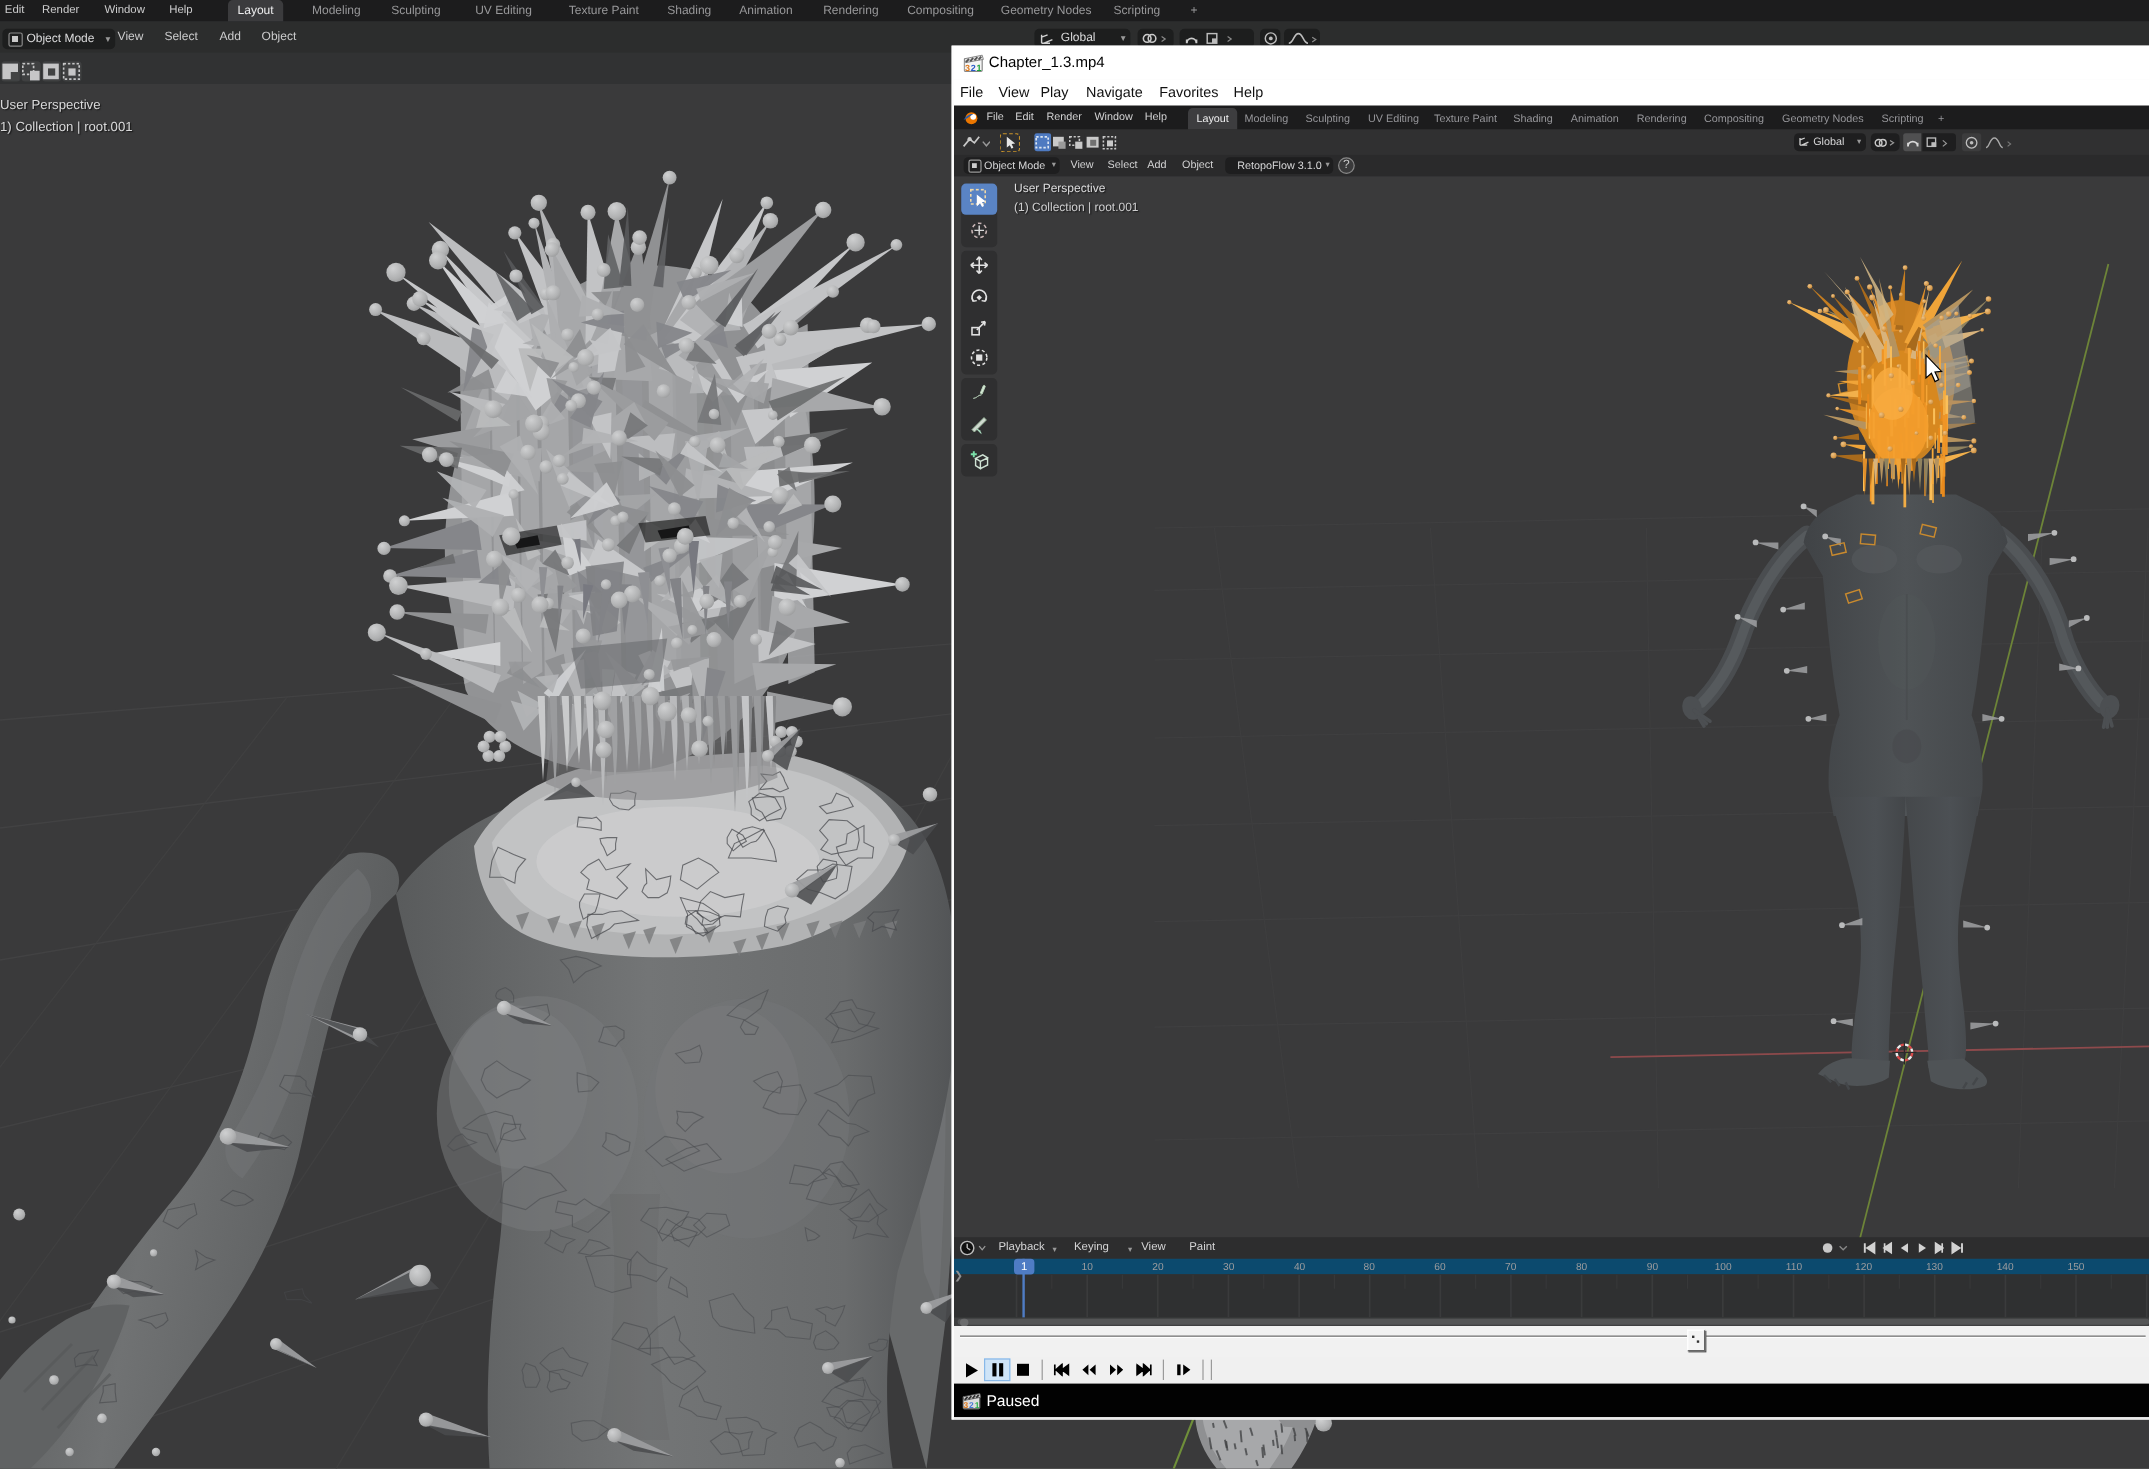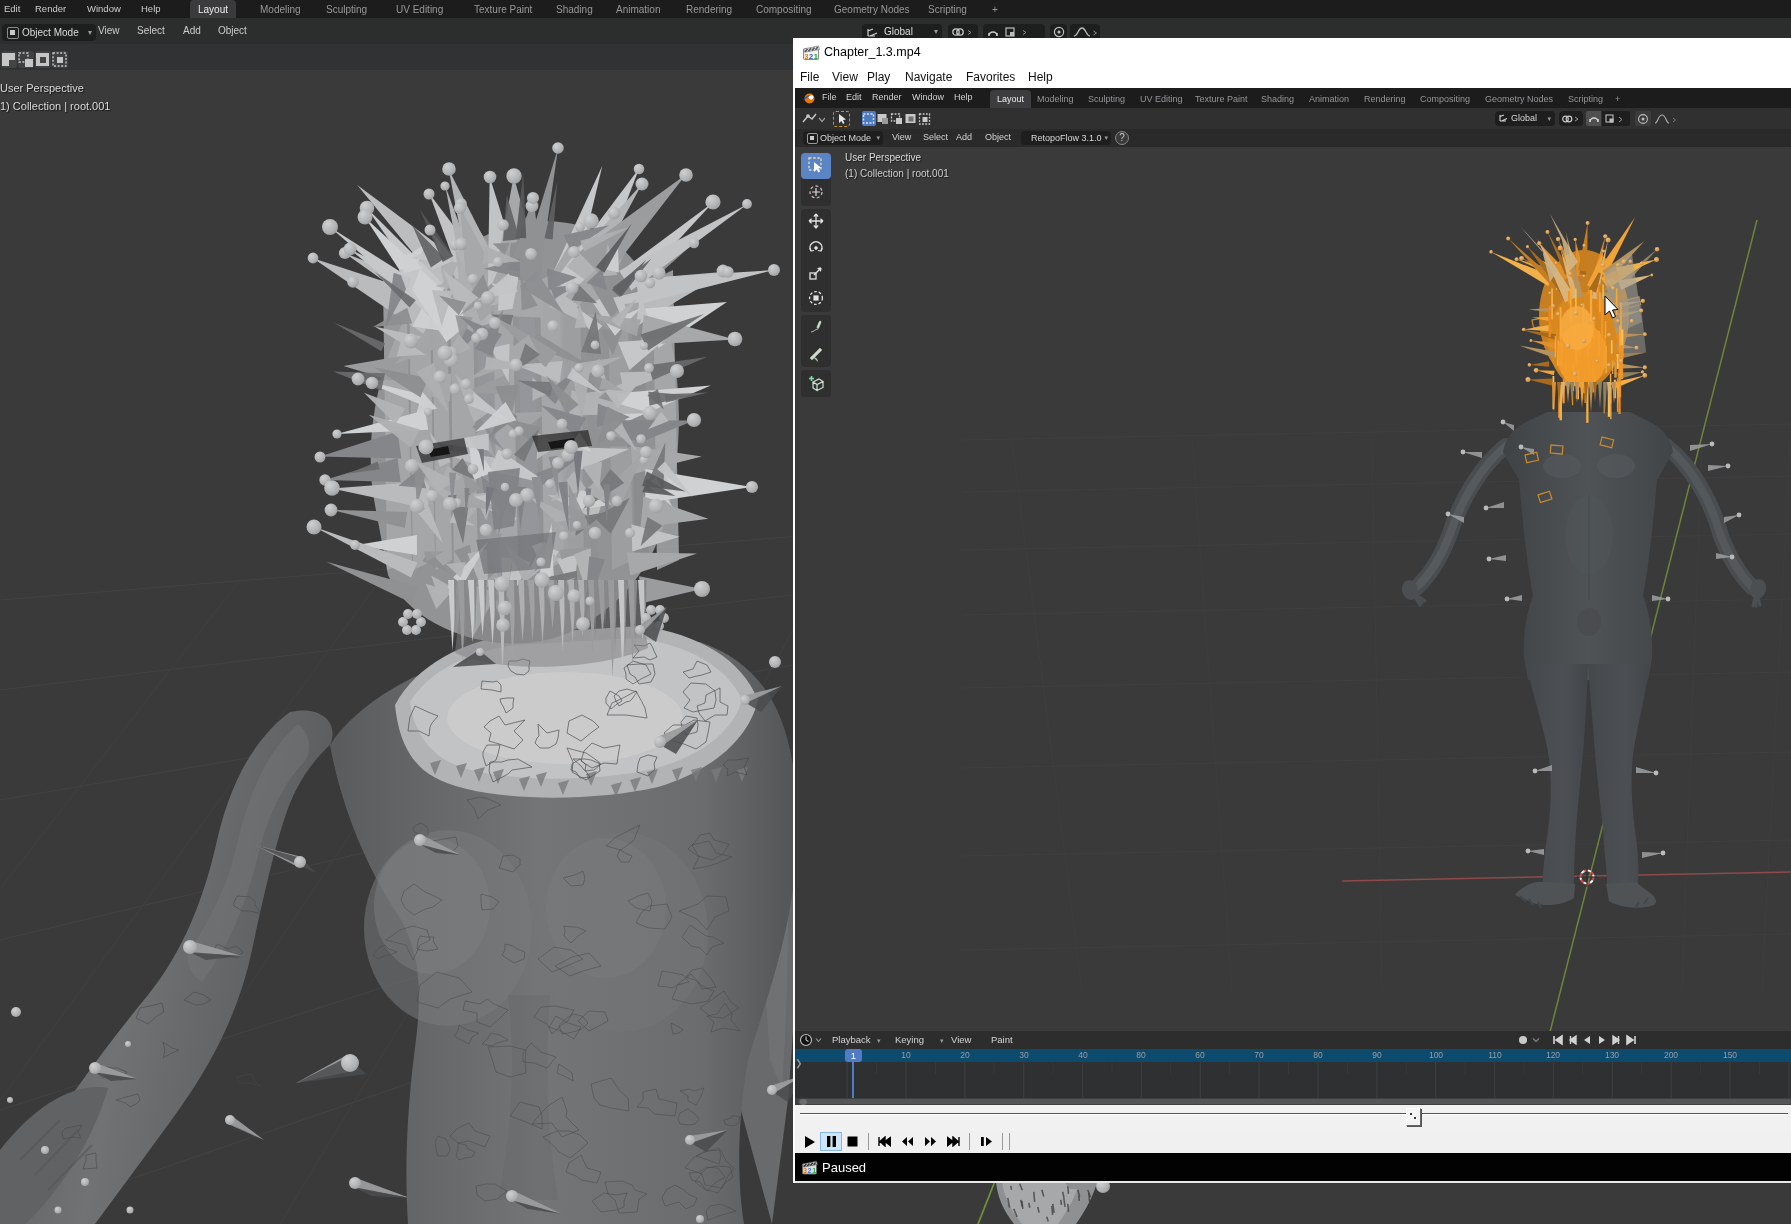--- a/index.html
+++ b/index.html
@@ -1297,21 +1297,21 @@
           <span class="fr" style="left:288px">40</span>
           <span class="fr" style="left:346px">80</span>
           <span class="fr" style="left:405px">60</span>
           <span class="fr" style="left:464px">70</span>
           <span class="fr" style="left:523px">80</span>
           <span class="fr" style="left:582px">90</span>
           <span class="fr" style="left:641px">100</span>
           <span class="fr" style="left:700px">110</span>
           <span class="fr" style="left:758px">120</span>
           <span class="fr" style="left:817px">130</span>
-          <span class="fr" style="left:876px">200</span>
+          <span class="fr" style="left:876px">140</span>
           <span class="fr" style="left:935px">150</span>
         </div>
         <div class="abs tlbody"><svg width="996" height="36" viewBox="0 0 996 36">
             <rect x="0" y="0" width="996" height="36" fill="#2f3031"></rect>
             <line x1="52.1" y1="0" x2="52.1" y2="36" stroke="#3a3b3c" stroke-width="1.4"></line>
             <line x1="81.5" y1="0" x2="81.5" y2="12" stroke="#373839" stroke-width="1"></line>
             <line x1="111.0" y1="0" x2="111.0" y2="36" stroke="#3a3b3c" stroke-width="1.4"></line>
             <line x1="140.4" y1="0" x2="140.4" y2="12" stroke="#373839" stroke-width="1"></line>
             <line x1="169.8" y1="0" x2="169.8" y2="36" stroke="#3a3b3c" stroke-width="1.4"></line>
             <line x1="199.2" y1="0" x2="199.2" y2="12" stroke="#373839" stroke-width="1"></line>

